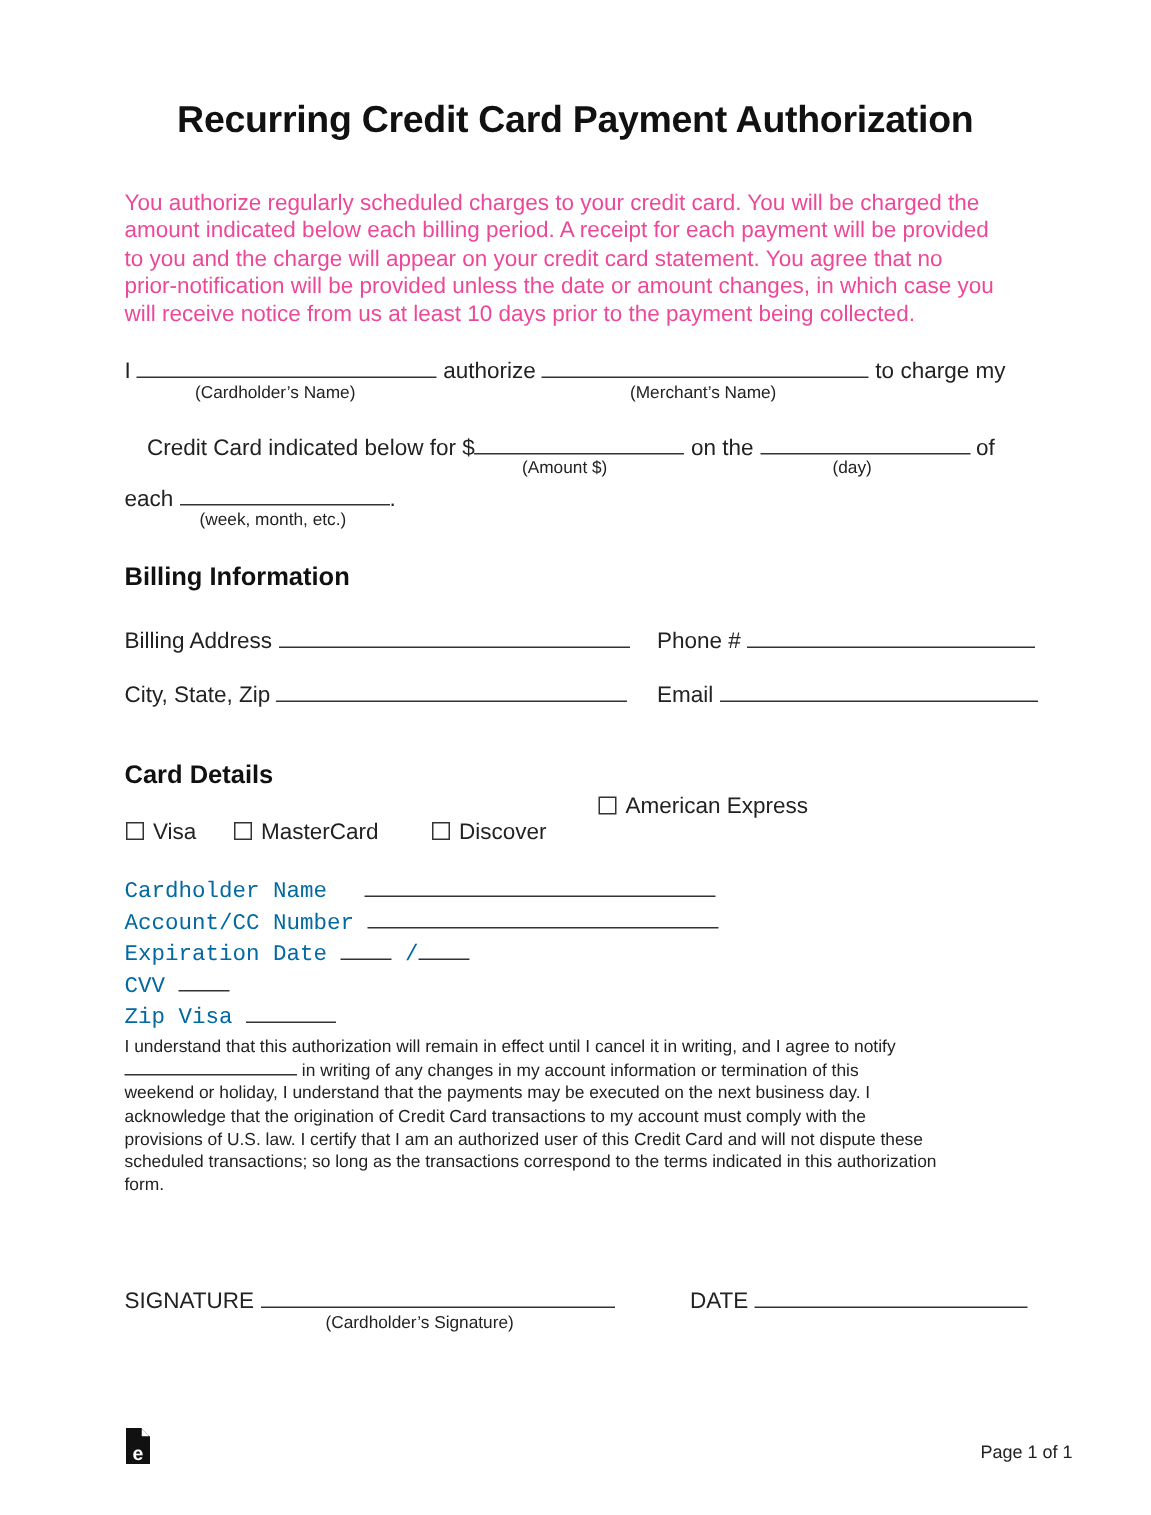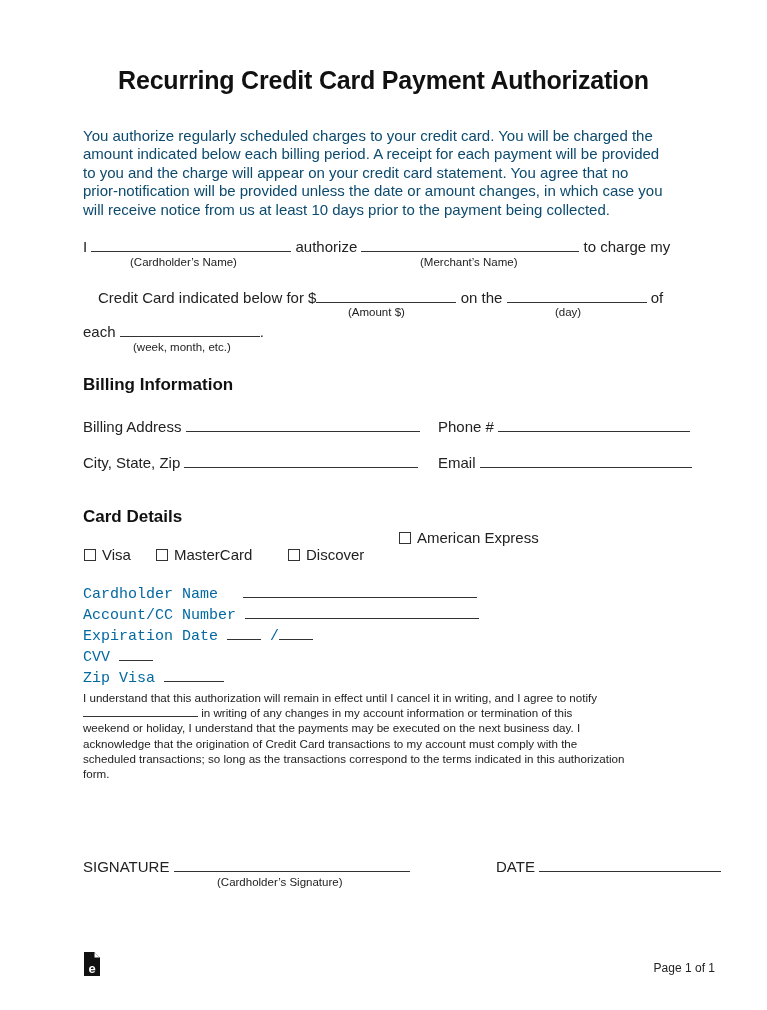--- a/index.html
+++ b/index.html
@@ -1,20 +1,20 @@
 <!DOCTYPE html>
 <html><head>
 <meta charset="utf-8">
 <style>
   html, body { margin: 0; padding: 0; background: #ffffff; }
   body { width: 767px; height: 1010px; position: relative; overflow: hidden;
          font-family: "Liberation Sans", sans-serif; color: #1a1a1a; }
   .abs { position: absolute; white-space: nowrap; }
   .title { left: 0; width: 767px; text-align: center; top: 66px; font-size: 25px; font-weight: bold; color: #111; letter-spacing: -0.2px; }
-  .intro { left: 83px; top: 127px; width: 620px; font-size: 15px; line-height: 18.4px; white-space: normal; color: #0c4a6e; }
+  .intro { left: 83px; top: 127px; width: 620px; font-size: 15px; line-height: 18.4px; white-space: normal; color: #ec4899; }
   .intro div { white-space: nowrap; }
   .fs15 { font-size: 15px; color: #222; }
   .cap { font-size: 11.5px; color: #222; }
   .h2 { font-size: 17px; font-weight: bold; color: #111; text-align: center; }
   .terms { left: 83px; top: 690px; width: 620px; font-size: 11.6px; line-height: 15.2px; color: #222; }
   .terms div { white-space: nowrap; }
   .blank { display: inline-block; border-bottom: 1px solid #333; height: 14px; vertical-align: baseline; }
   .chk { display: inline-block; width: 10px; height: 10px; border: 1px solid #333; margin-right: 6px; vertical-align: -1px; }
   .logo { left: 82px; top: 950px; width: 22px; height: 28px; }
   .pager { right: 52px; top: 961px; font-size: 12px; color: #222; }
@@ -112,30 +112,31 @@
     <span>Zip Visa</span>
     <span class="blank" style="width:60px;"></span>
   </div>
 </div>
 
 <div class="abs terms">
   <div>I understand that this authorization will remain in effect until I cancel it in writing, and I agree to notify</div>
   <div><span class="blank" style="width:115px; height:11px;"></span> <span>in writing of any changes in my account information or termination of this</span></div>
   <div>weekend or holiday, I understand that the payments may be executed on the next business day. I</div>
   <div>acknowledge that the origination of Credit Card transactions to my account must comply with the</div>
+  <div>provisions of U.S. law. I certify that I am an authorized user of this Credit Card and will not dispute these</div>
   <div>scheduled transactions; so long as the transactions correspond to the terms indicated in this authorization</div>
   <div>form.</div>
 </div>
 
 <div class="abs fs15" style="left:83px; top:857px;">
   <span>SIGNATURE</span>
   <span class="blank" style="width:236px;"></span>
 </div>
 <div class="abs cap" style="left:217px; top:876px;">(Cardholder’s Signature)</div>
-<div class="abs fs15" style="left:460px; top:857px;margin-left:36px;">
+<div class="abs fs15" style="left:460px; top:857px;">
   <span>DATE</span>
   <span class="blank" style="width:182px;"></span>
 </div>
 
 <div class="abs logo">
   <svg width="22" height="28" viewBox="0 0 22 28">
     <path d="M2 2 H12 L18 8 V26 H2 Z" fill="#111"></path>
     <path d="M12 2 V8 H18" fill="#fff" stroke="#111" stroke-width="1"></path>
     <text x="10" y="23" font-family="Liberation Sans, sans-serif" font-size="13" font-weight="bold" fill="#fff" text-anchor="middle">e</text>
   </svg>

